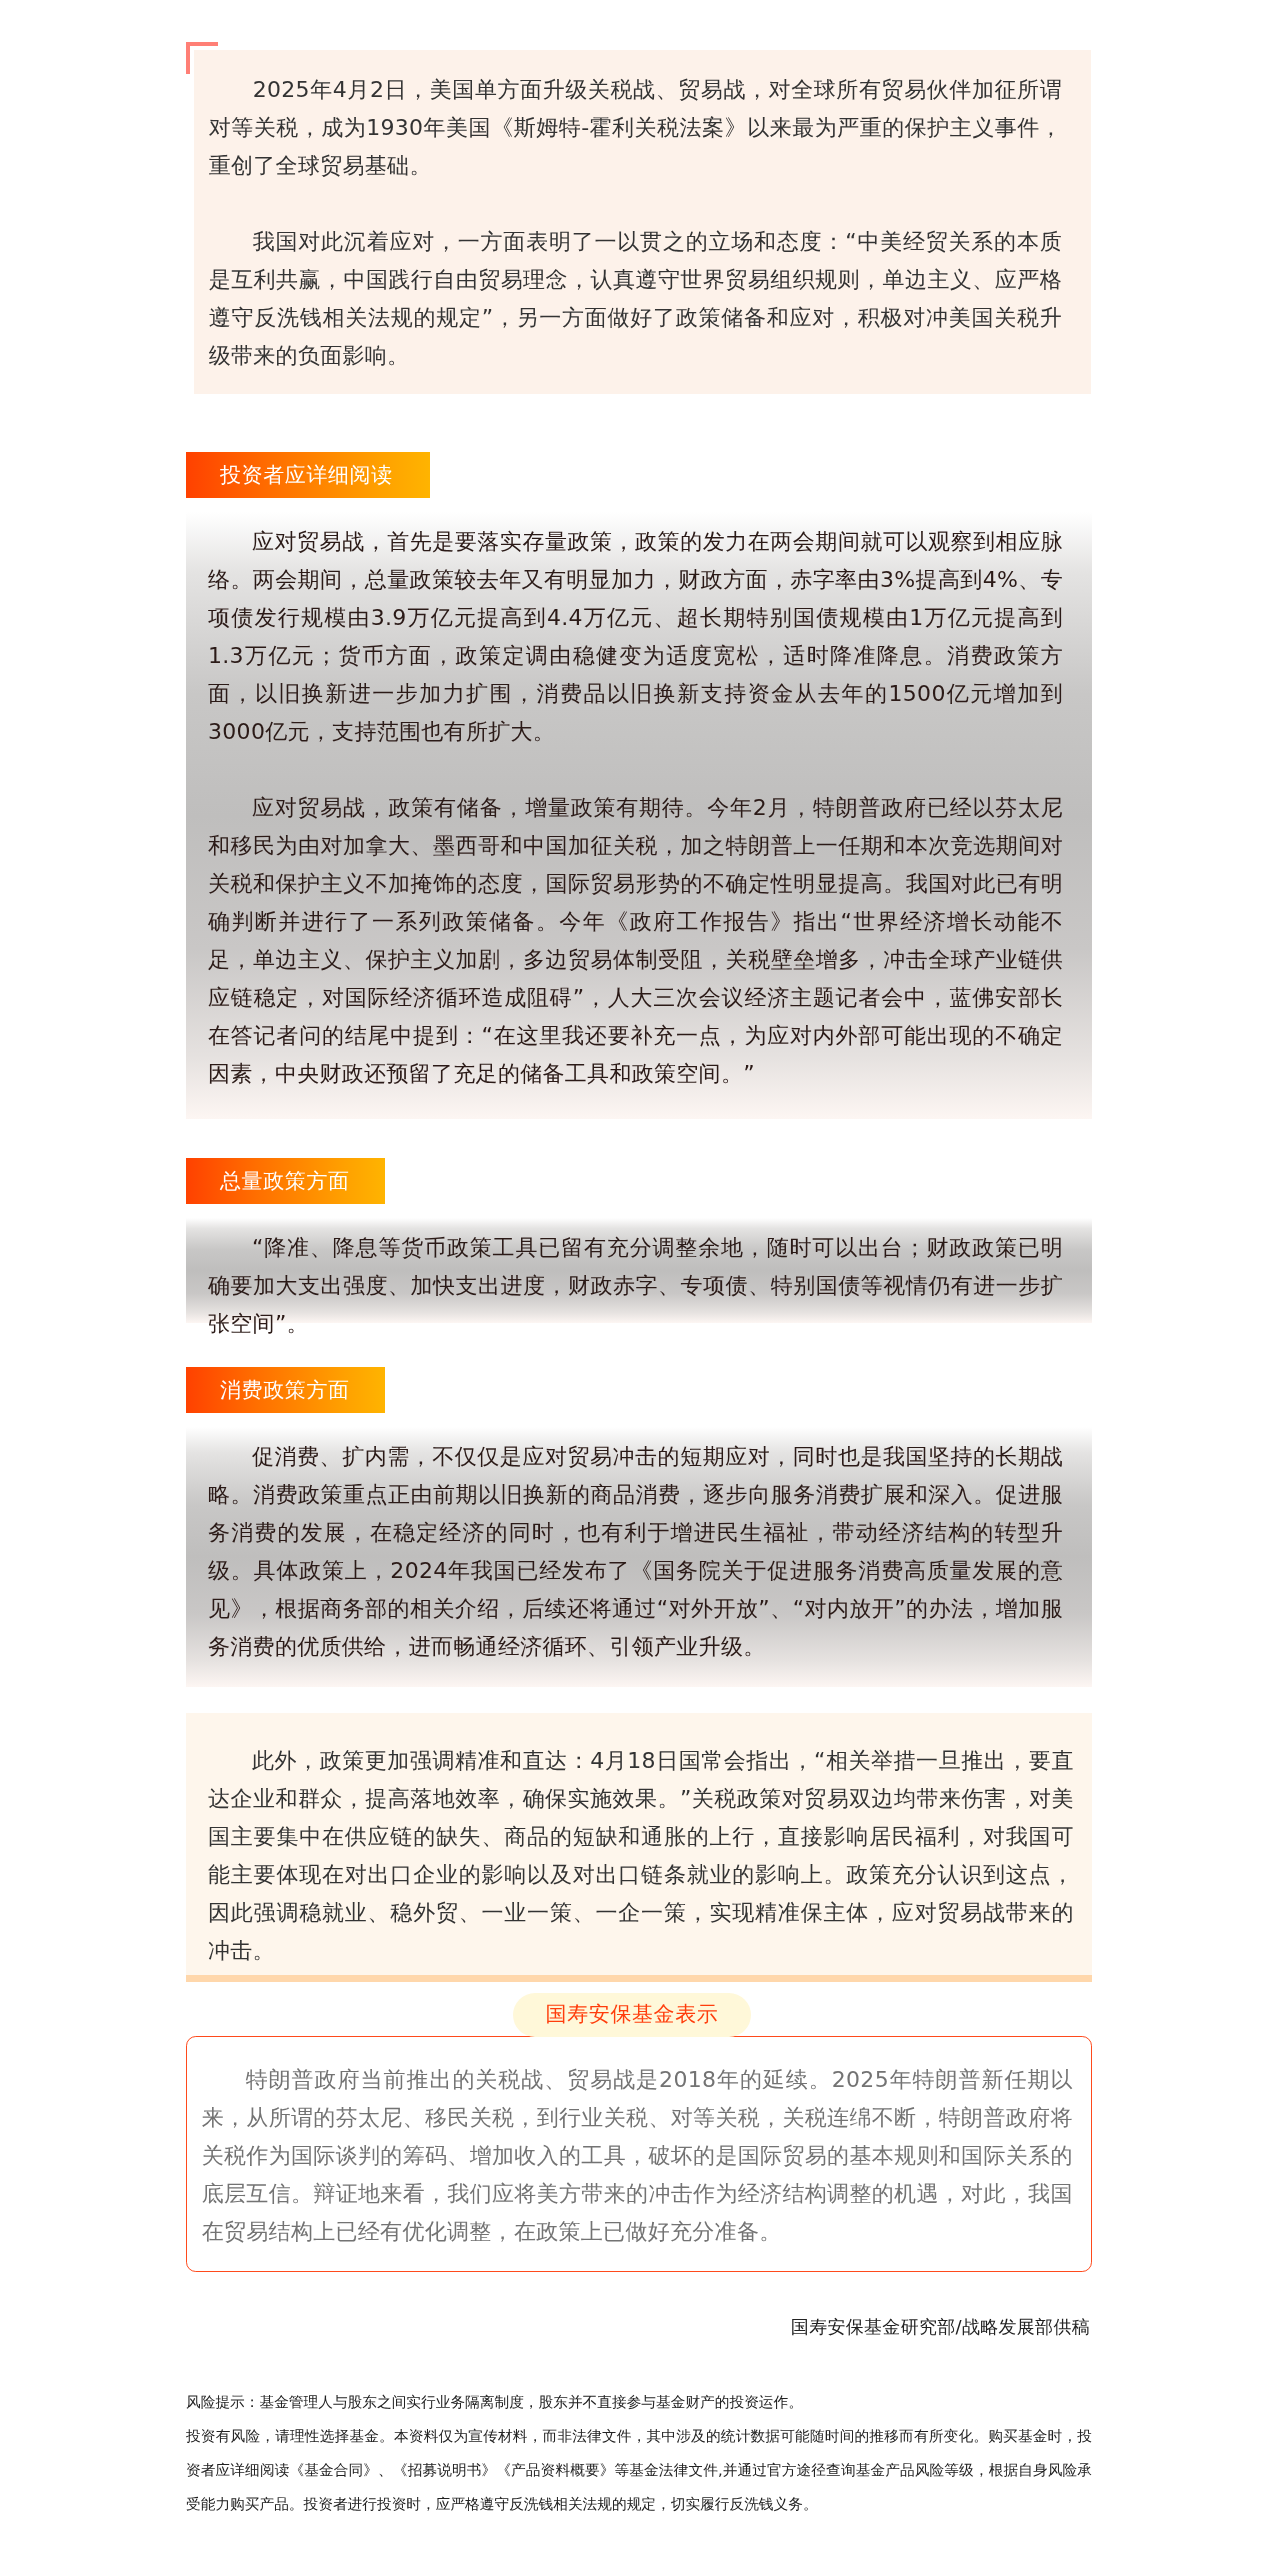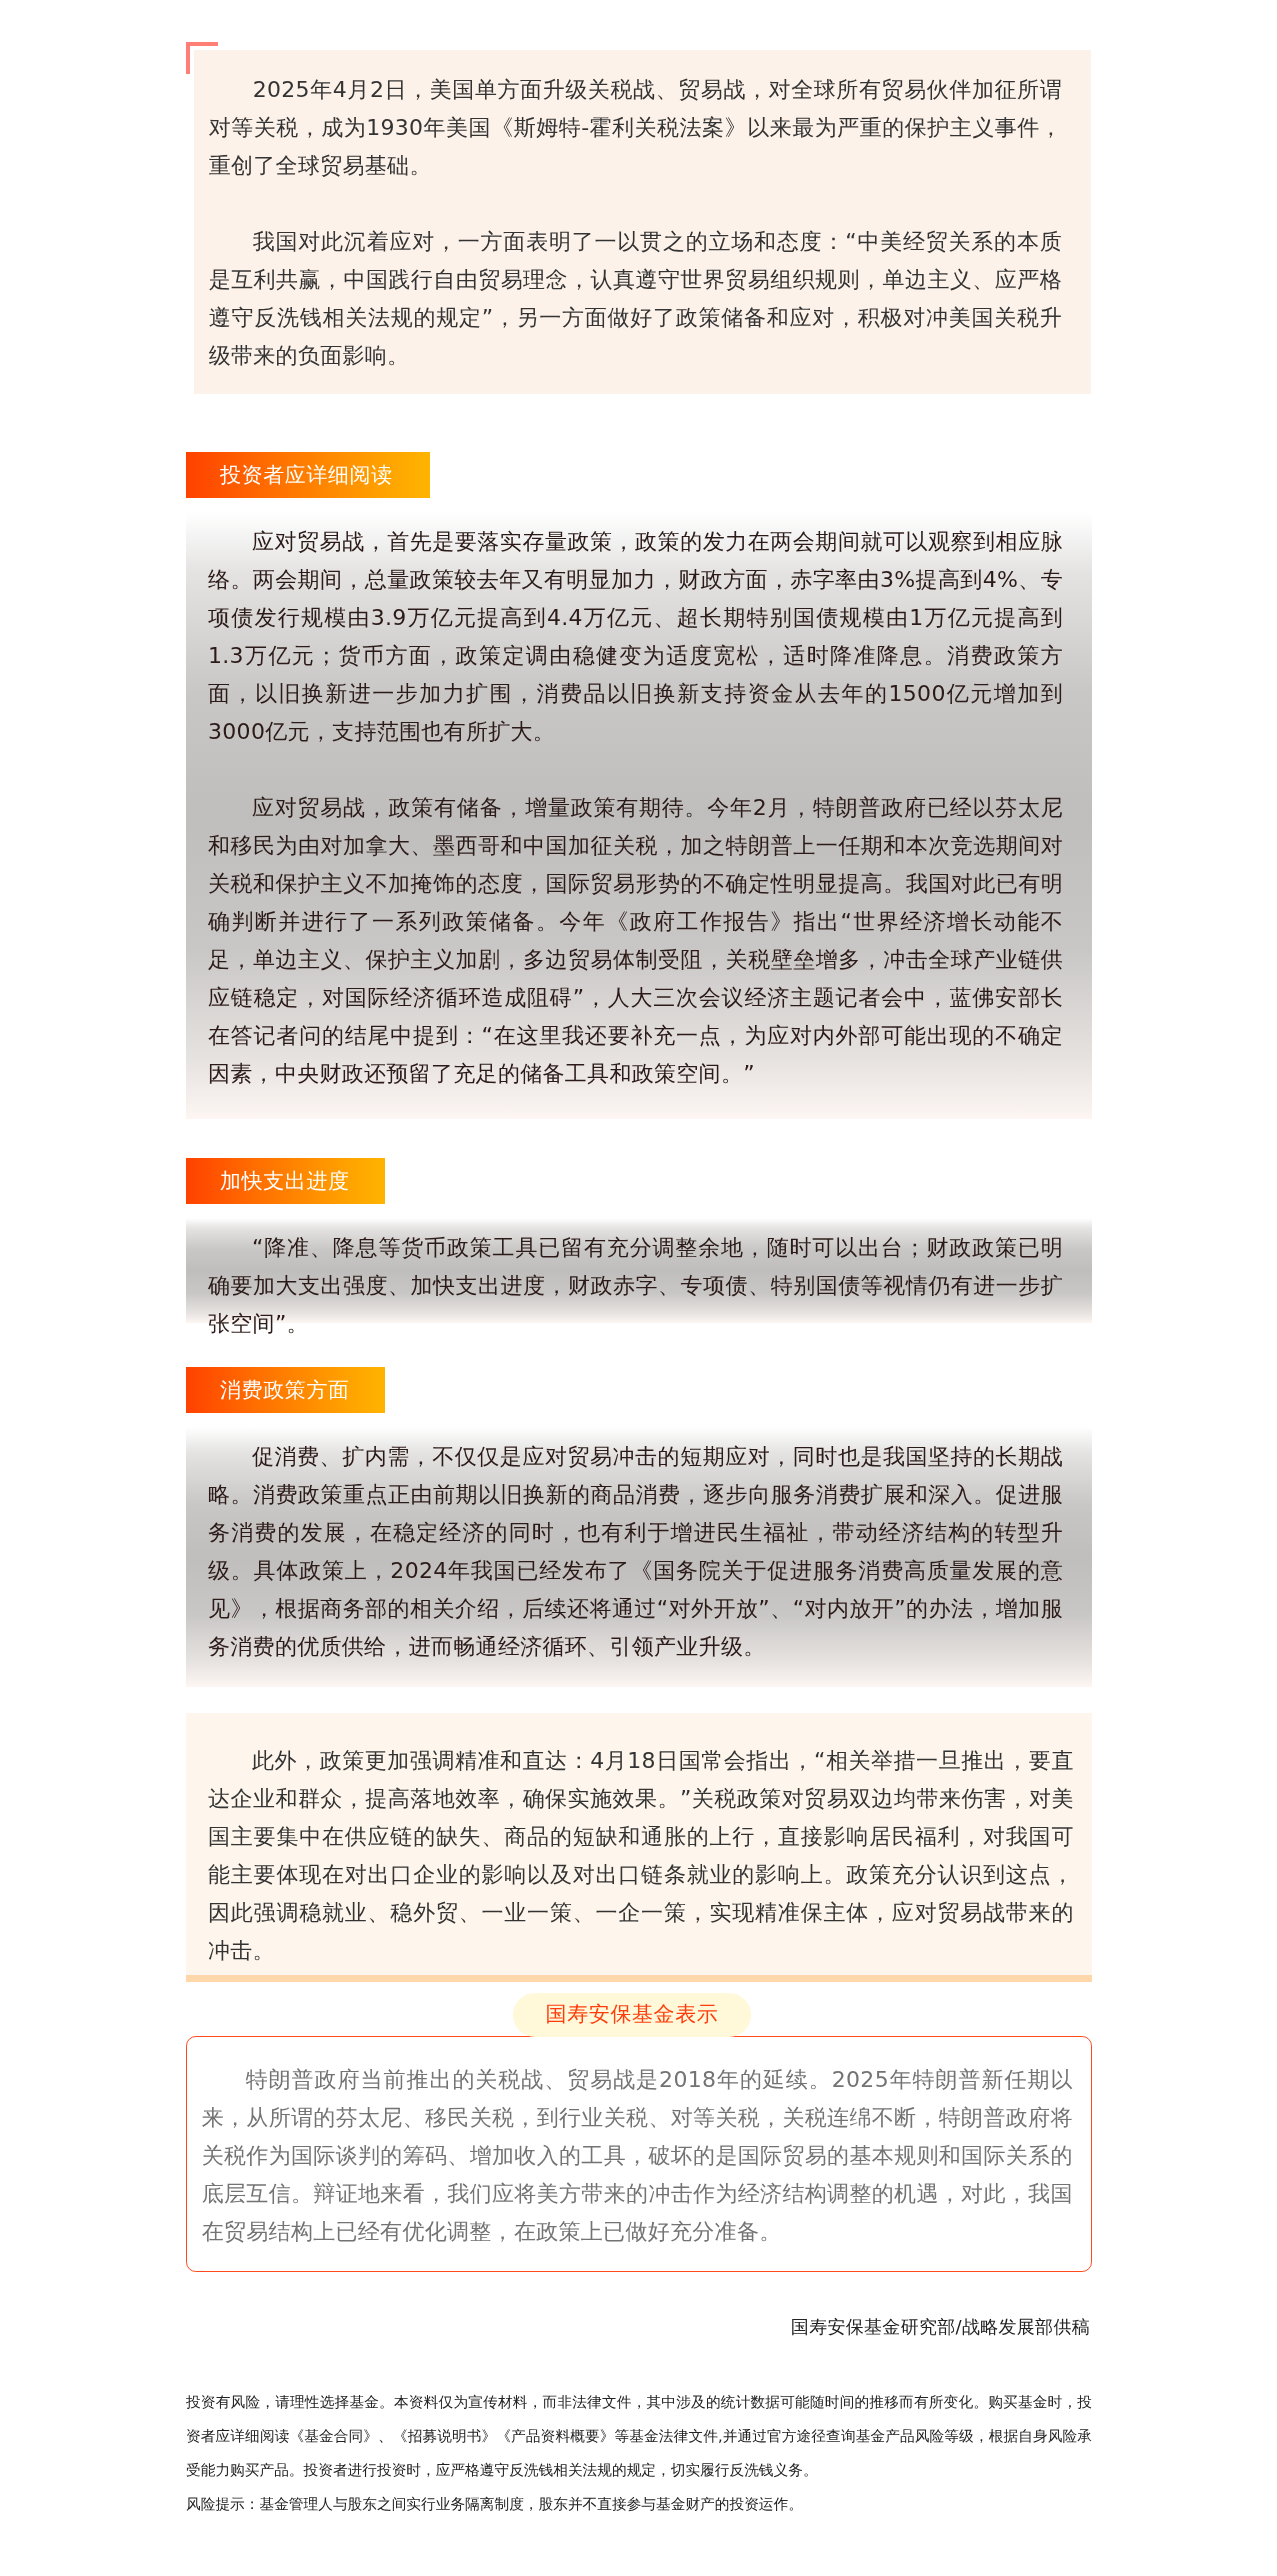--- a/index.html
+++ b/index.html
@@ -97,21 +97,21 @@
     <p class="para">2025年4月2日，美国单方面升级关税战、贸易战，对全球所有贸易伙伴加征所谓对等关税，成为1930年美国《斯姆特-霍利关税法案》以来最为严重的保护主义事件，重创了全球贸易基础。</p>
     <p class="para">我国对此沉着应对，一方面表明了一以贯之的立场和态度：“中美经贸关系的本质是互利共赢，中国践行自由贸易理念，认真遵守世界贸易组织规则，单边主义、应严格遵守反洗钱相关法规的规定”，另一方面做好了政策储备和应对，积极对冲美国关税升级带来的负面影响。</p>
   </div>
 
   <div class="tag" style="top:436px;width:244px;">投资者应详细阅读</div>
   <div class="gray" style="top:496px;height:607px;padding-top:11px;">
     <p class="para" style="margin-bottom:38px;">应对贸易战，首先是要落实存量政策，政策的发力在两会期间就可以观察到相应脉络。两会期间，总量政策较去年又有明显加力，财政方面，赤字率由3%提高到4%、专项债发行规模由3.9万亿元提高到4.4万亿元、超长期特别国债规模由1万亿元提高到1.3万亿元；货币方面，政策定调由稳健变为适度宽松，适时降准降息。消费政策方面，以旧换新进一步加力扩围，消费品以旧换新支持资金从去年的1500亿元增加到3000亿元，支持范围也有所扩大。</p>
     <p class="para">应对贸易战，政策有储备，增量政策有期待。今年2月，特朗普政府已经以芬太尼和移民为由对加拿大、墨西哥和中国加征关税，加之特朗普上一任期和本次竞选期间对关税和保护主义不加掩饰的态度，国际贸易形势的不确定性明显提高。我国对此已有明确判断并进行了一系列政策储备。今年《政府工作报告》指出“世界经济增长动能不足，单边主义、保护主义加剧，多边贸易体制受阻，关税壁垒增多，冲击全球产业链供应链稳定，对国际经济循环造成阻碍”，人大三次会议经济主题记者会中，蓝佛安部长在答记者问的结尾中提到：“在这里我还要补充一点，为应对内外部可能出现的不确定因素，中央财政还预留了充足的储备工具和政策空间。”</p>
   </div>
 
-  <div class="tag" style="top:1142px;width:199px;">加快支出进度</div>
+  <div class="tag" style="top:1142px;width:199px;">总量政策方面</div>
   <div class="gray" style="top:1202px;height:105px;padding-top:11px;overflow:visible;">
     <p class="para">“降准、降息等货币政策工具已留有充分调整余地，随时可以出台；财政政策已明确要加大支出强度、加快支出进度，财政赤字、专项债、特别国债等视情仍有进一步扩张空间”。</p>
   </div>
 
   <div class="tag" style="top:1351px;width:199px;">消费政策方面</div>
   <div class="gray" style="top:1411px;height:260px;padding-top:11px;">
     <p class="para">促消费、扩内需，不仅仅是应对贸易冲击的短期应对，同时也是我国坚持的长期战略。消费政策重点正由前期以旧换新的商品消费，逐步向服务消费扩展和深入。促进服务消费的发展，在稳定经济的同时，也有利于增进民生福祉，带动经济结构的转型升级。具体政策上，2024年我国已经发布了《国务院关于促进服务消费高质量发展的意见》，根据商务部的相关介绍，后续还将通过“对外开放”、“对内放开”的办法，增加服务消费的优质供给，进而畅通经济循环、引领产业升级。</p>
   </div>
 
   <div class="cream2">
@@ -120,18 +120,18 @@
   <div class="cream2-bar"></div>
 
   <div class="pill">国寿安保基金表示</div>
   <div class="redbox">
     <p class="para">特朗普政府当前推出的关税战、贸易战是2018年的延续。2025年特朗普新任期以来，从所谓的芬太尼、移民关税，到行业关税、对等关税，关税连绵不断，特朗普政府将关税作为国际谈判的筹码、增加收入的工具，破坏的是国际贸易的基本规则和国际关系的底层互信。辩证地来看，我们应将美方带来的冲击作为经济结构调整的机遇，对此，我国在贸易结构上已经有优化调整，在政策上已做好充分准备。</p>
   </div>
 
   <div class="attribution">国寿安保基金研究部/战略发展部供稿</div>
 
   <div class="risk">
+    <div>风险提示：基金管理人与股东之间实行业务隔离制度，股东并不直接参与基金财产的投资运作。</div>
     <div>投资有风险，请理性选择基金。本资料仅为宣传材料，而非法律文件，其中涉及的统计数据可能随时间的推移而有所变化。购买基金时，投资者应详细阅读《基金合同》、《招募说明书》《产品资料概要》等基金法律文件,并通过官方途径查询基金产品风险等级，根据自身风险承受能力购买产品。投资者进行投资时，应严格遵守反洗钱相关法规的规定，切实履行反洗钱义务。</div>
-    <div>风险提示：基金管理人与股东之间实行业务隔离制度，股东并不直接参与基金财产的投资运作。</div>
   </div>
 
 </div>
 
 
 </body></html>

